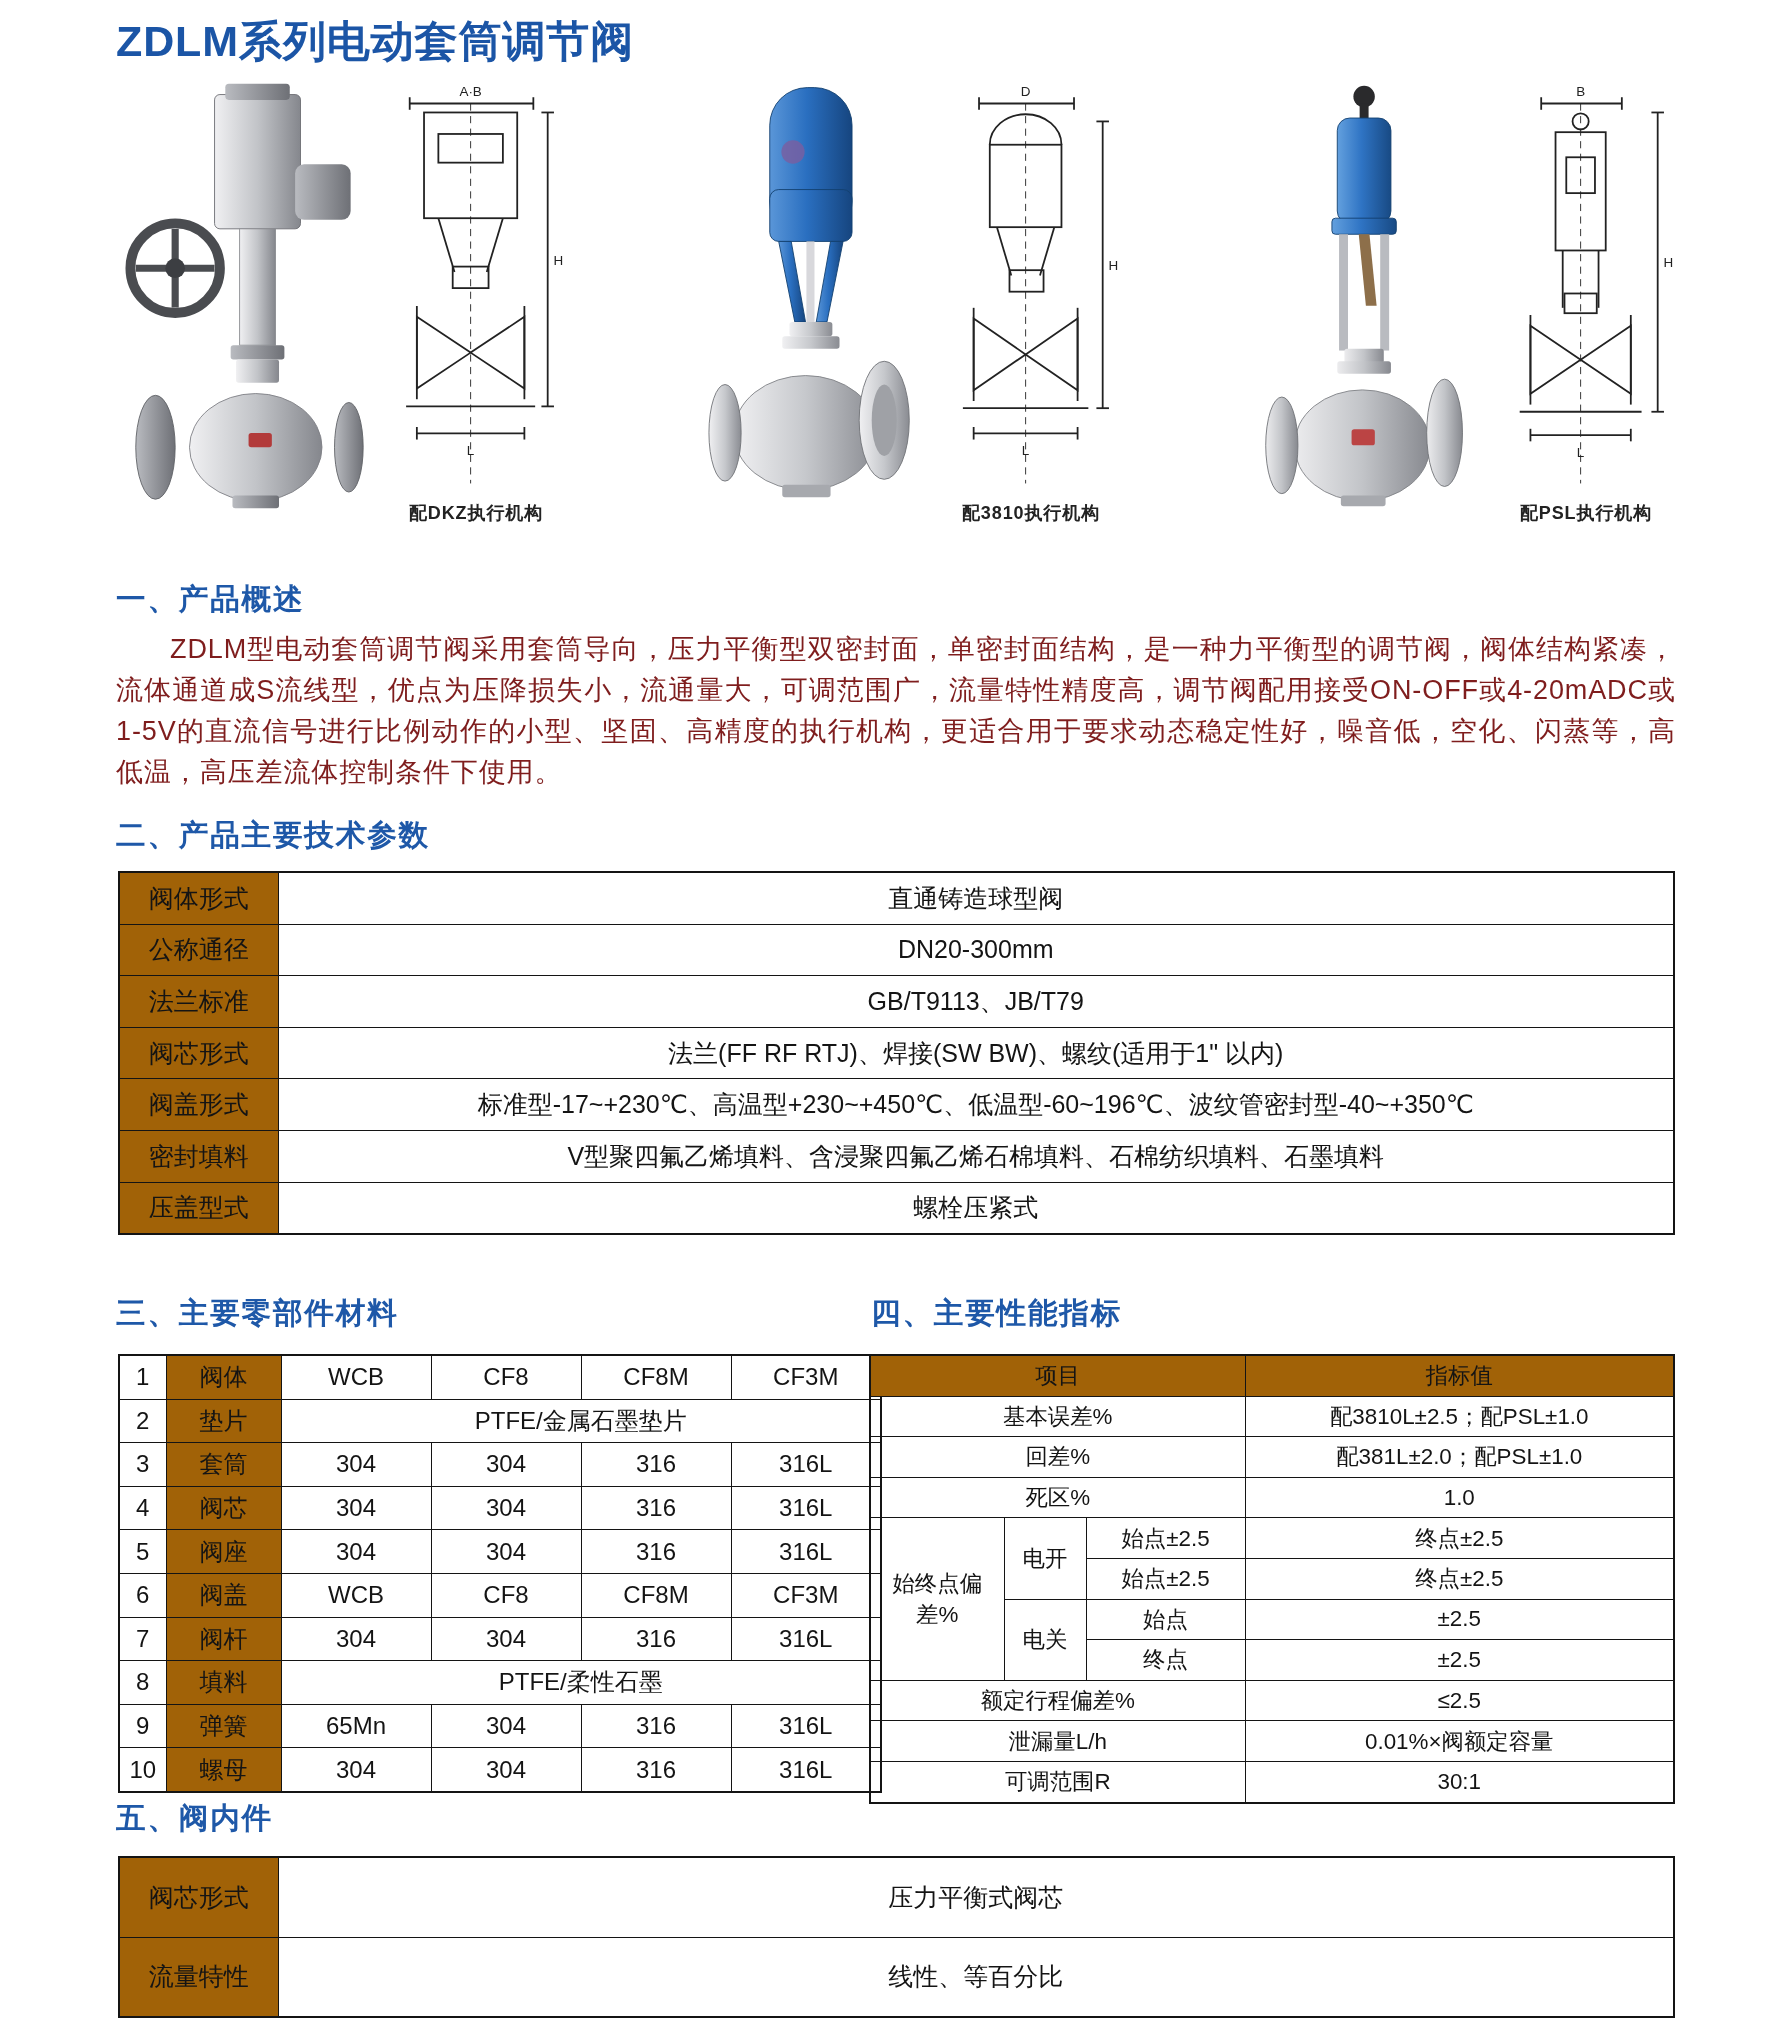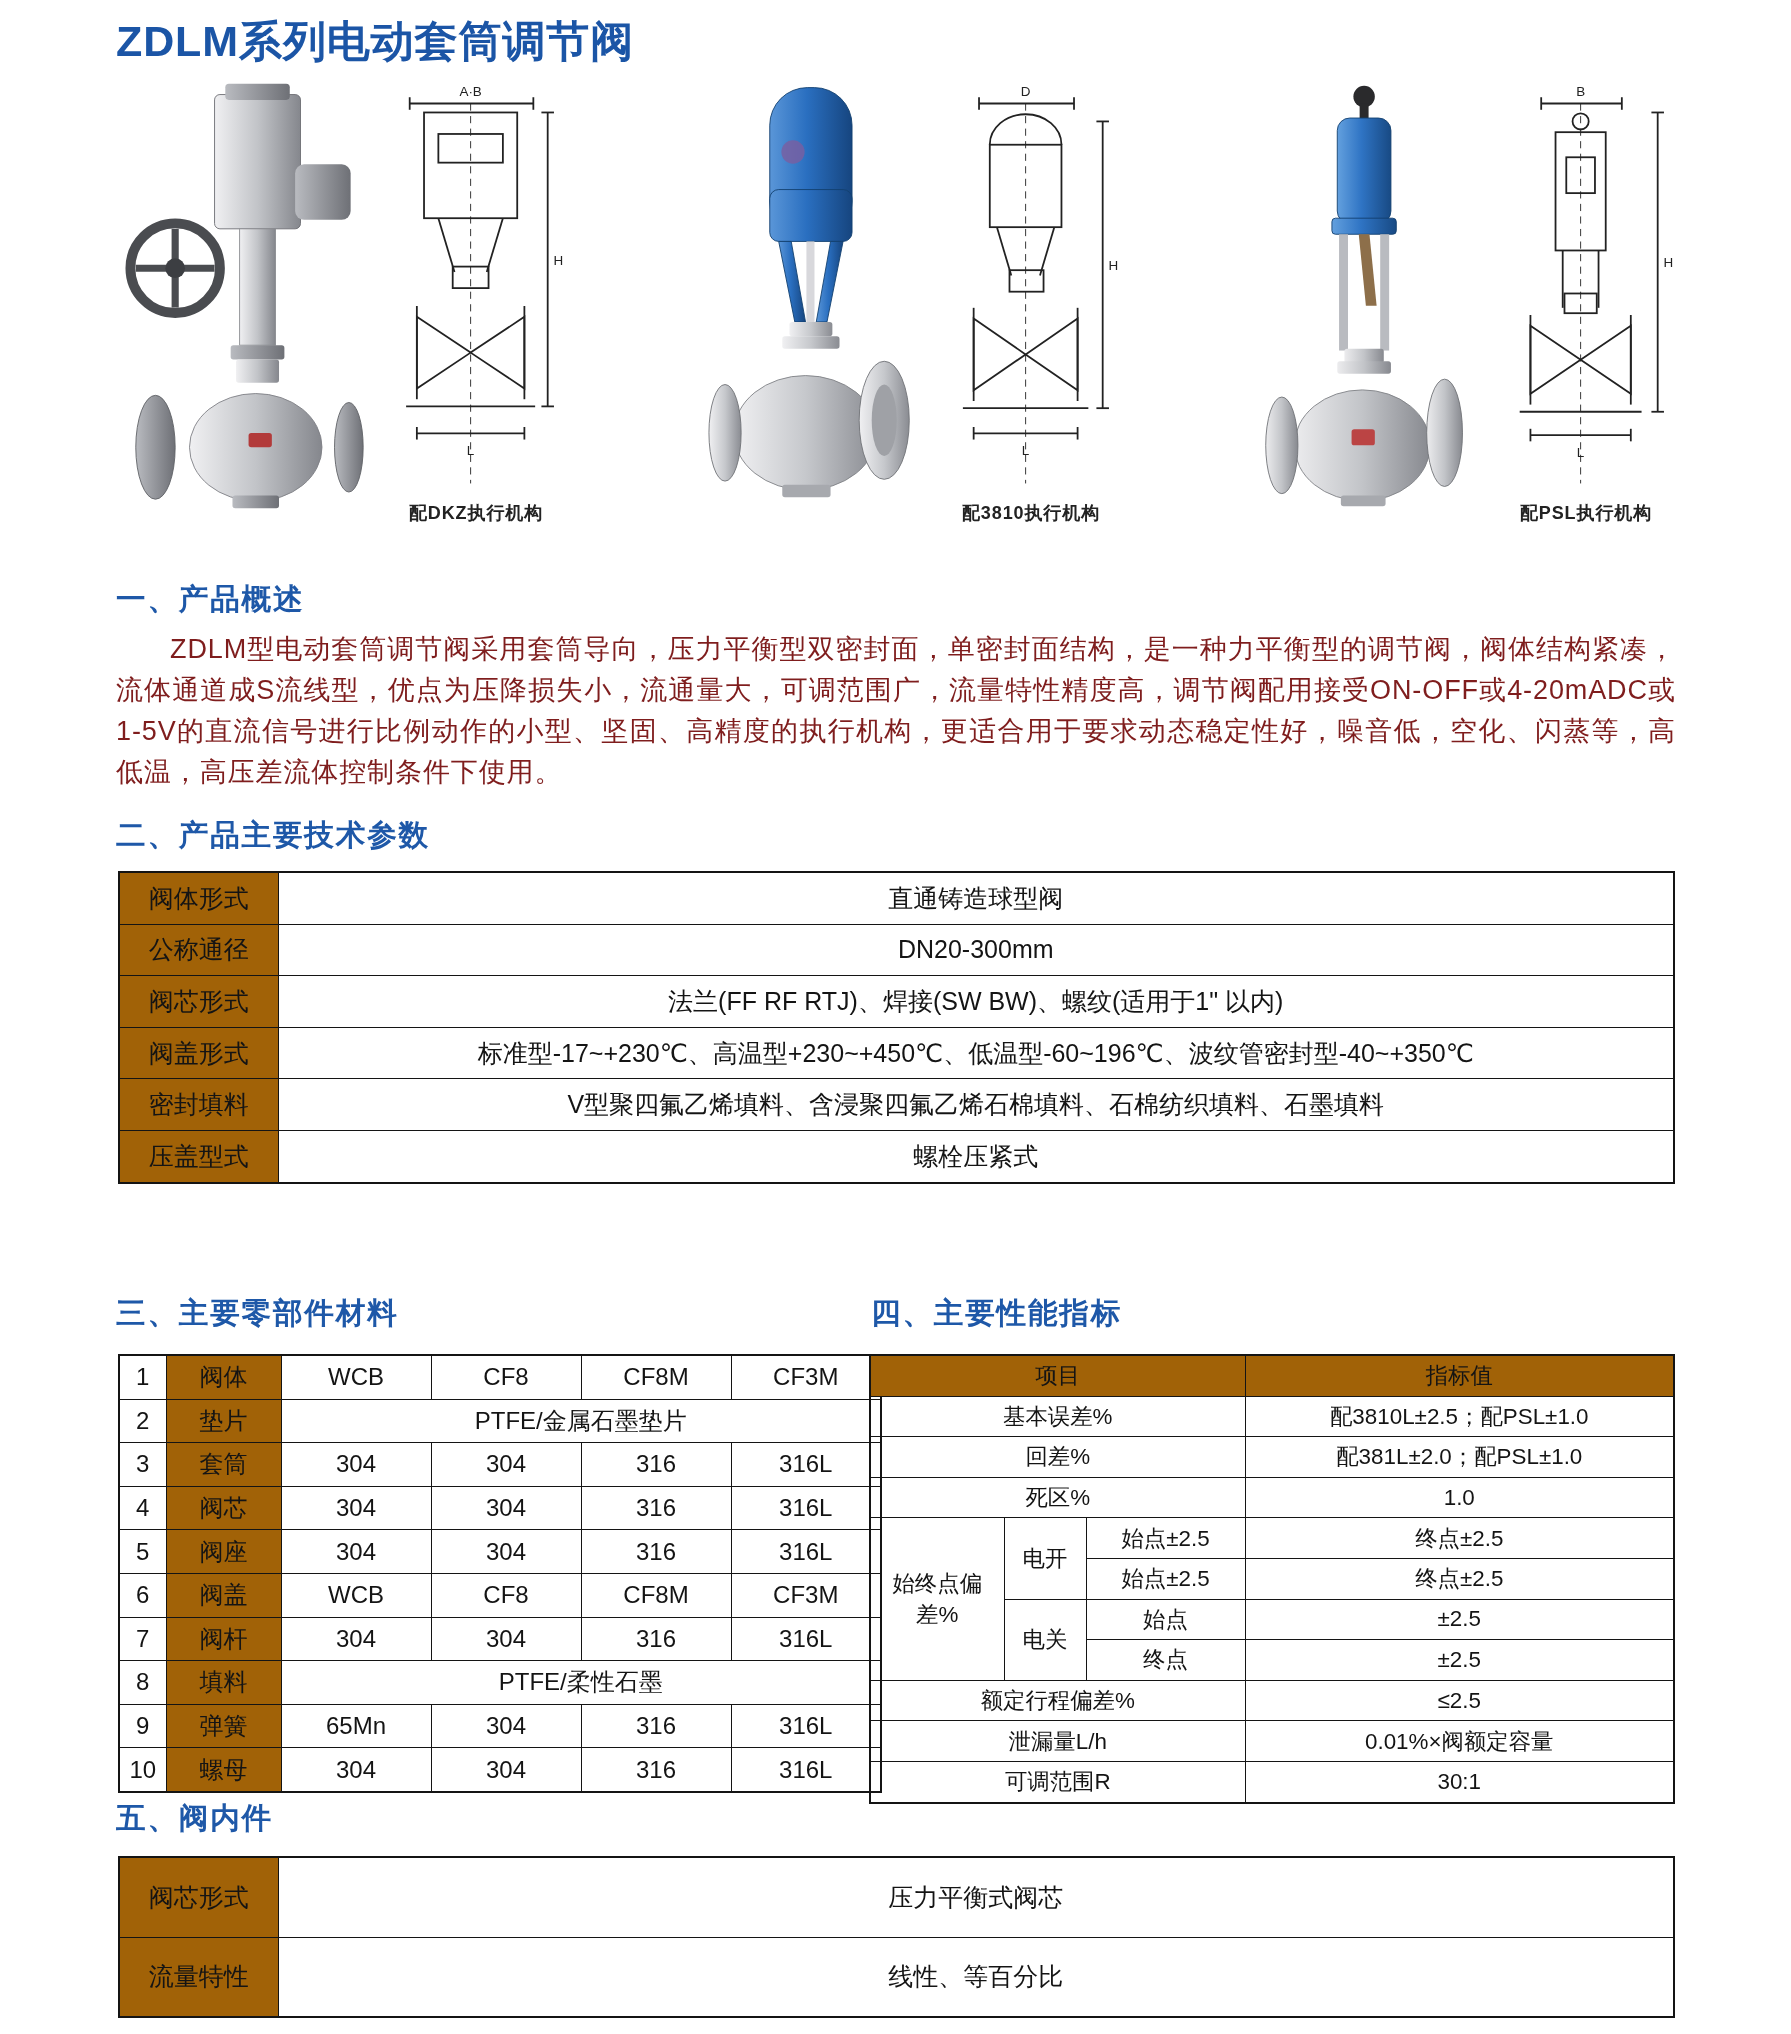--- a/index.html
+++ b/index.html
@@ -254,20 +254,24 @@
   <tbody>
       <tr>
         <td class="lbl">阀体形式</td>
         <td>直通铸造球型阀</td>
       </tr>
   <tr>
         <td class="lbl">公称通径</td>
         <td>DN20-300mm</td>
       </tr>
   <tr>
+        <td class="lbl">法兰标准</td>
+        <td>GB/T9113、JB/T79</td>
+      </tr>
+  <tr>
         <td class="lbl">阀芯形式</td>
         <td>法兰(FF RF RTJ)、焊接(SW BW)、螺纹(适用于1" 以内)</td>
       </tr>
   <tr>
         <td class="lbl">阀盖形式</td>
         <td>标准型-17~+230℃、高温型+230~+450℃、低温型-60~196℃、波纹管密封型-40~+350℃</td>
       </tr>
   <tr>
         <td class="lbl">密封填料</td>
         <td>V型聚四氟乙烯填料、含浸聚四氟乙烯石棉填料、石棉纺织填料、石墨填料</td>

